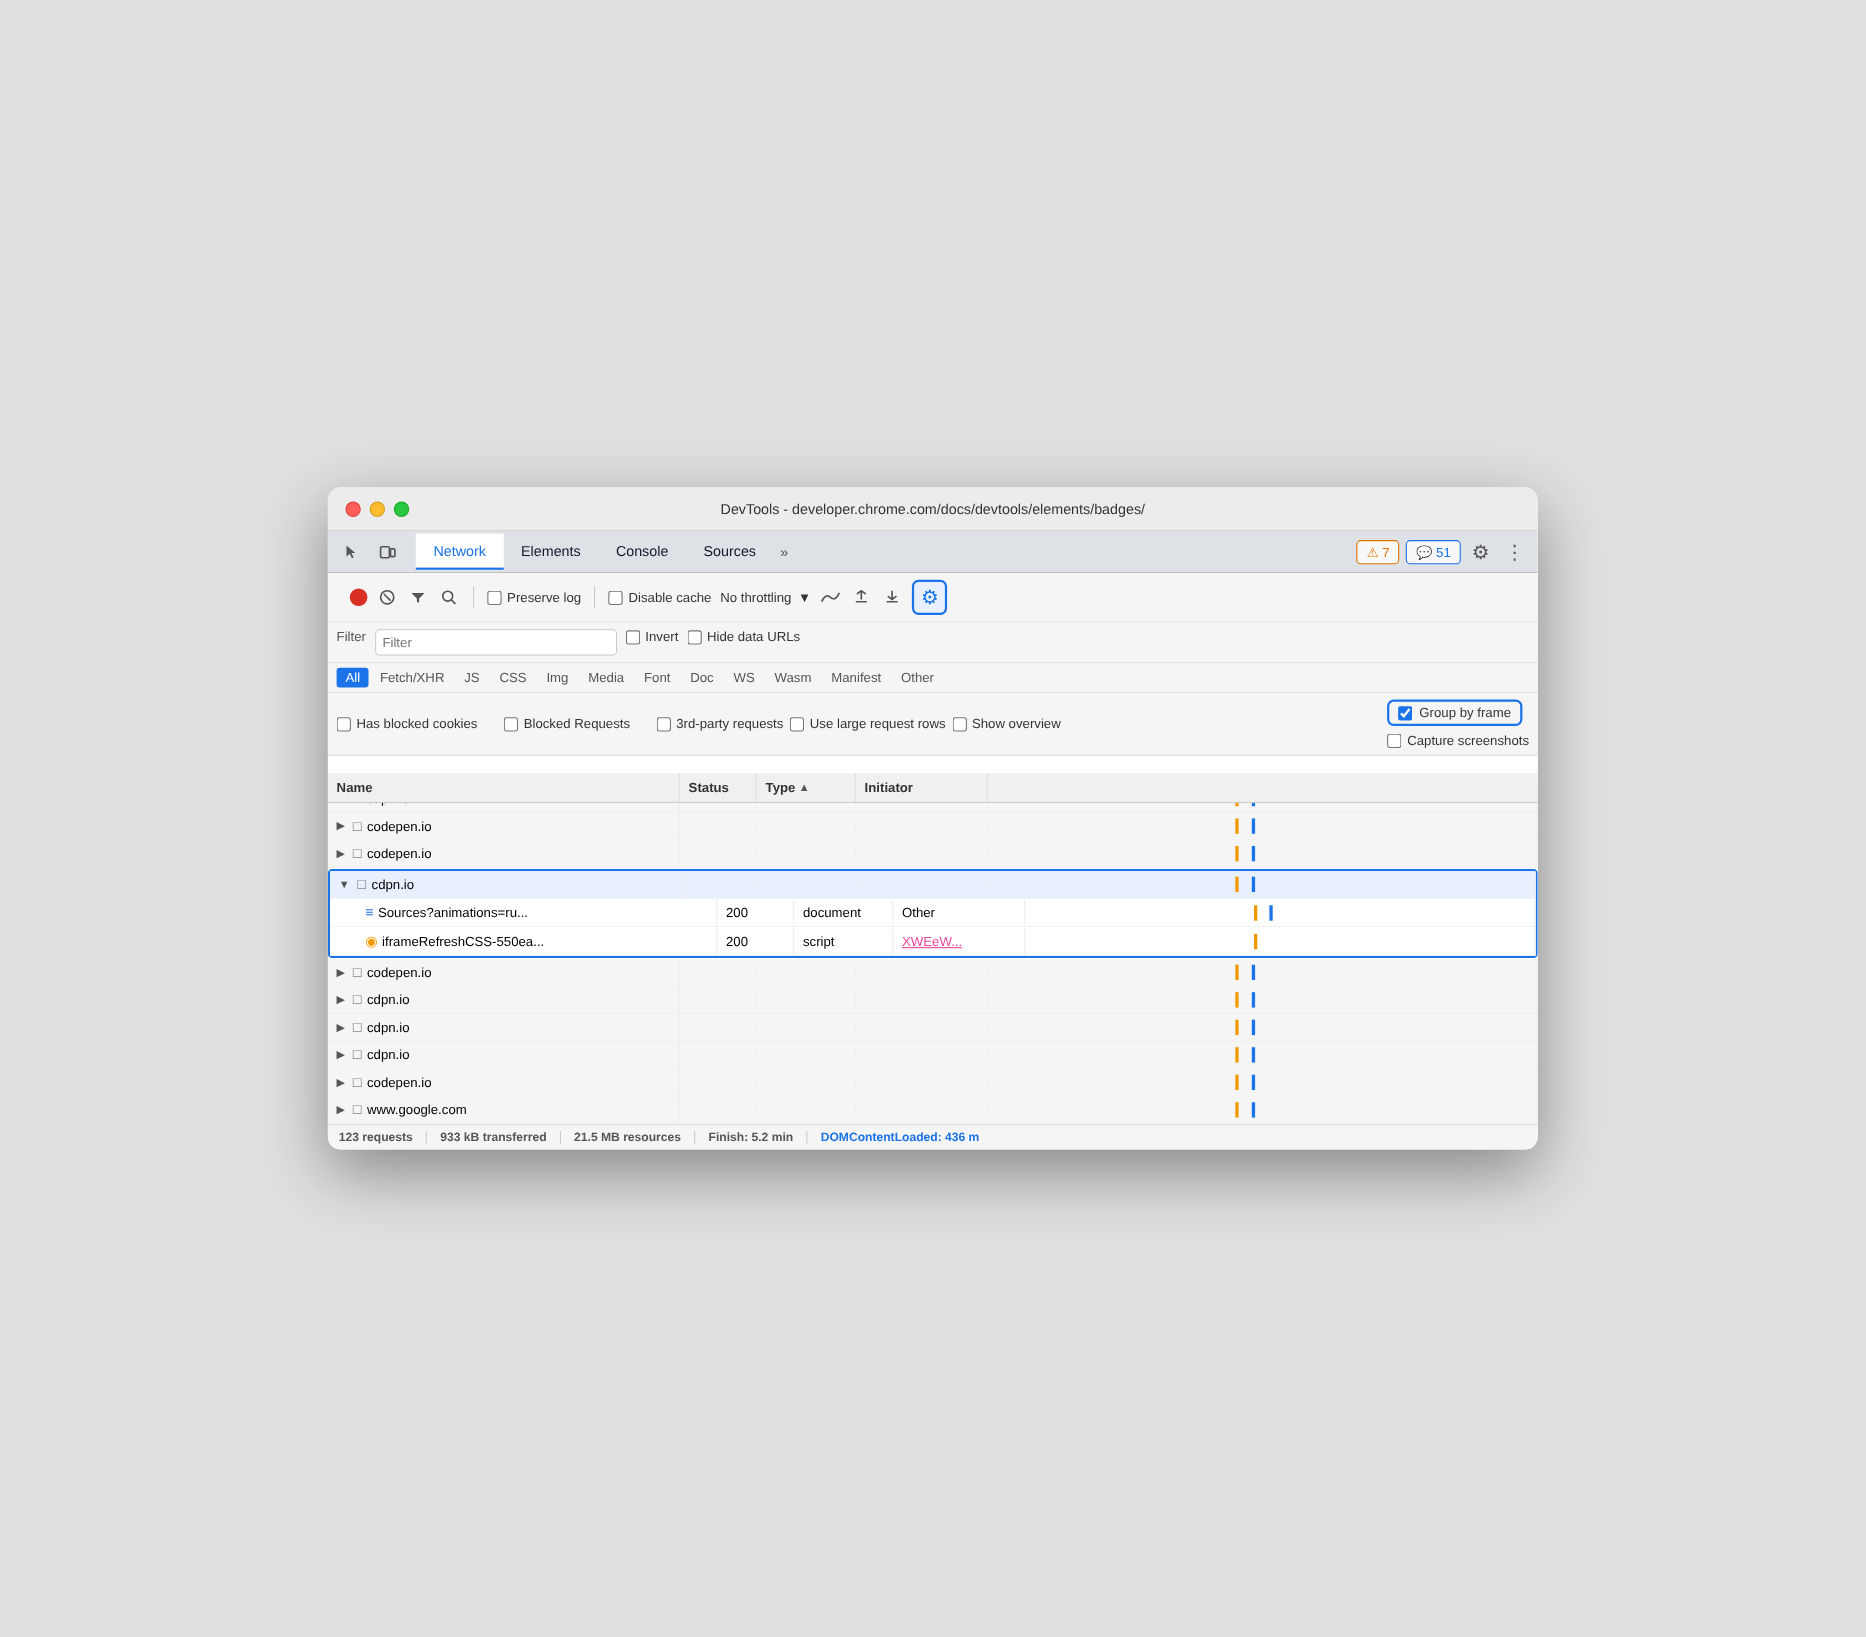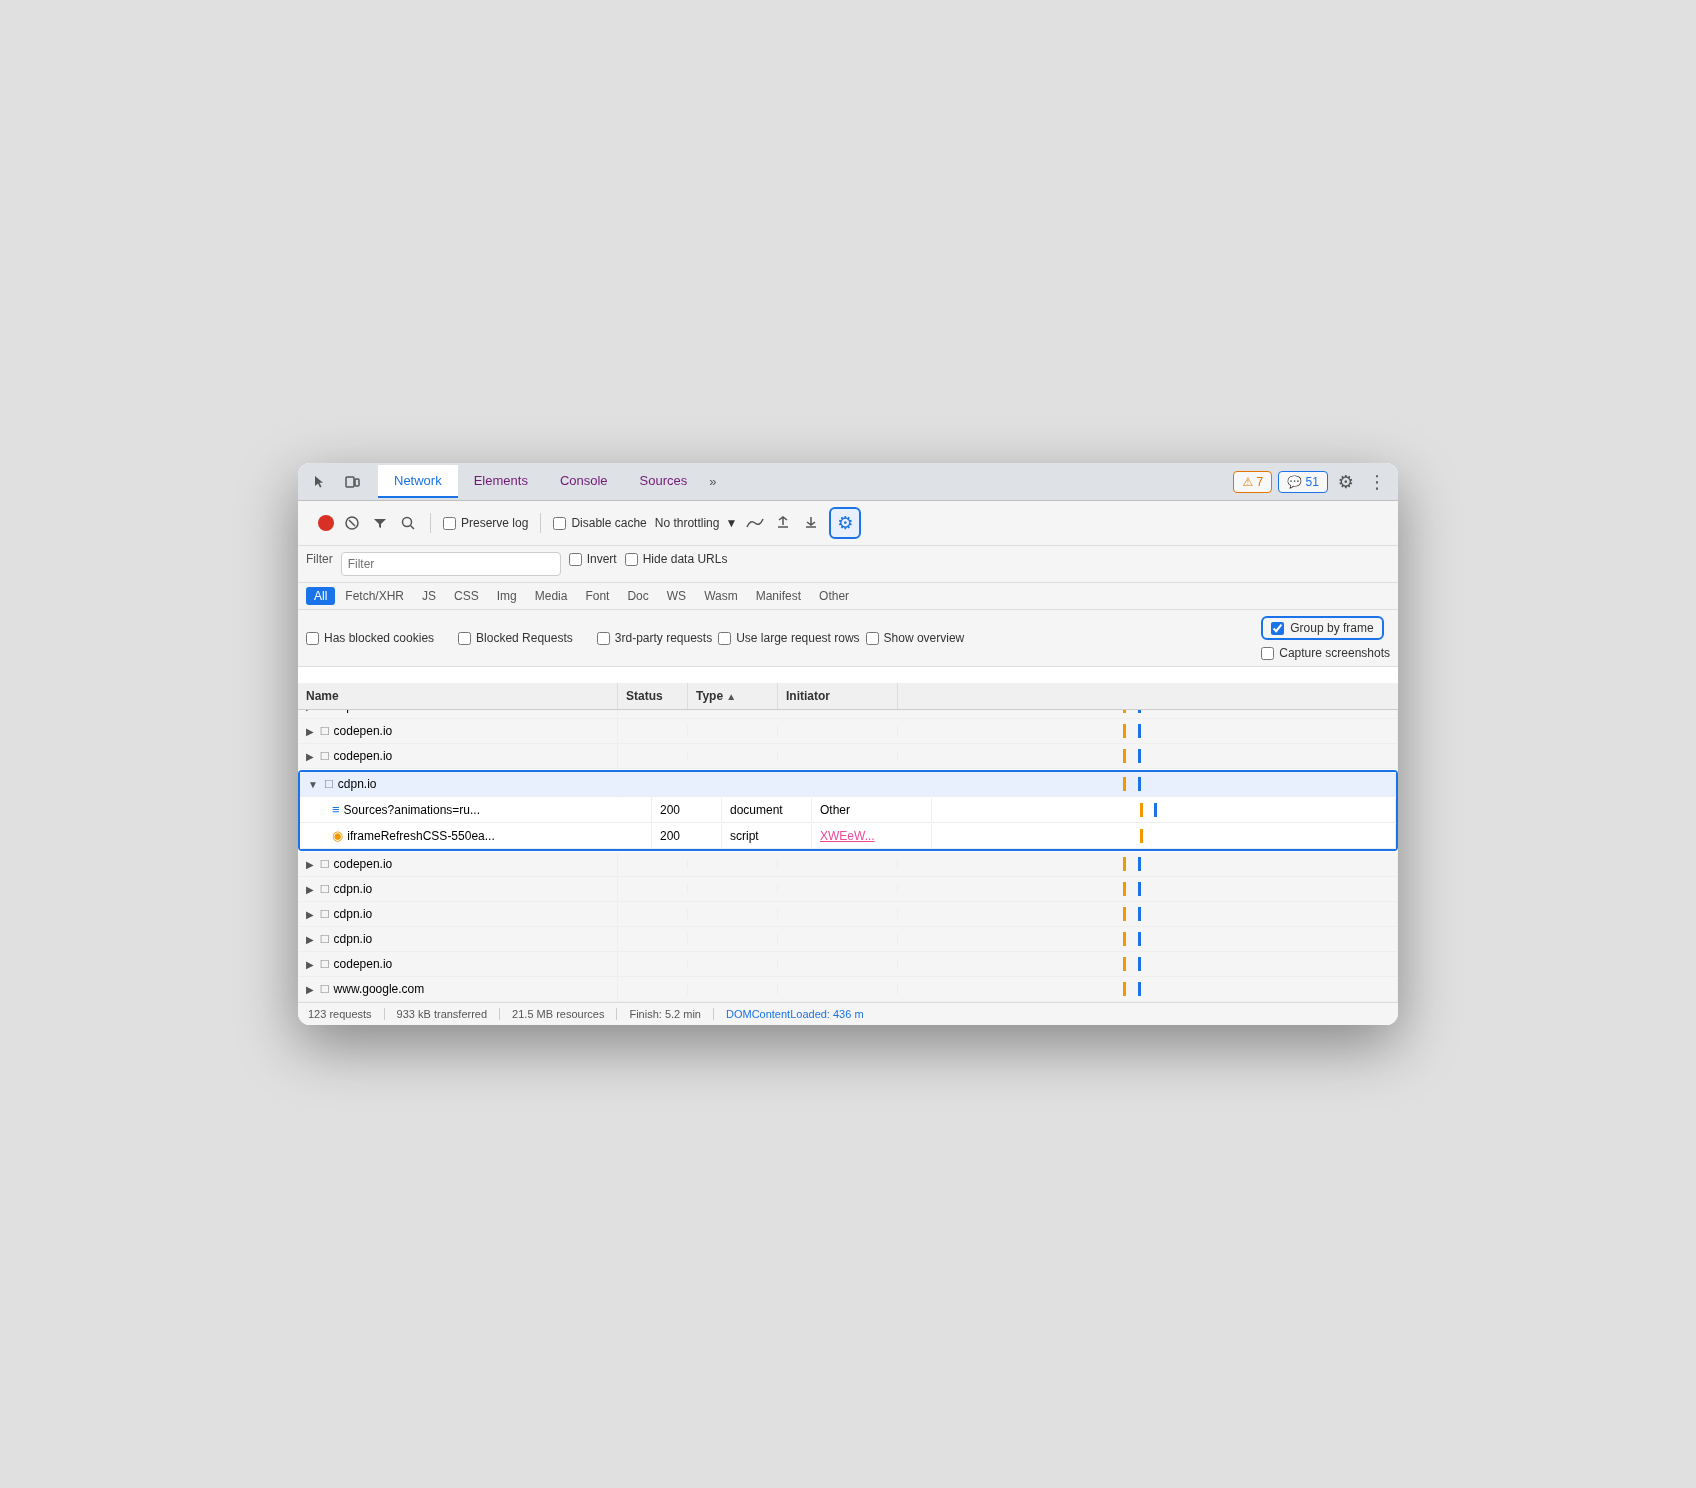--- a/index.html
+++ b/index.html
@@ -82,21 +82,21 @@
     }
     .tabs {
       display: flex;
       align-items: center;
       gap: 0;
       flex: 1;
     }
     .tab {
       padding: 8px 16px;
       font-size: 13px;
-      color: #701a75;
+      color: #0f172a;
       cursor: pointer;
       border-bottom: 2px solid transparent;
       white-space: nowrap;
     }
     .tab.active {
       color: #1a73e8;
       border-bottom: 2px solid #1a73e8;
       background: #fff;
     }
     .tab-more {
@@ -365,35 +365,44 @@
       gap: 0;
       background: #f5f5f5;
       border-top: 1px solid #ddd;
       padding: 5px 10px;
       font-size: 11px;
       color: #555;
     }
     .status-item {
       padding: 0 12px;
       border-right: 1px solid #ccc;
+      font-weight: bold;
     }
     .status-item:first-child { padding-left: 0; }
     .status-item:last-child { border-right: none; color: #1a73e8; }
     .checkbox-input {
       width: 13px;
       height: 13px;
       accent-color: #1a73e8;
       cursor: pointer;
     }
   </style>
 </head>
 <body>
 
 <div class="window">
 
+  <div class="title-bar">
+    <div class="traffic-lights">
+      <div class="traffic-light tl-red"></div>
+      <div class="traffic-light tl-yellow"></div>
+      <div class="traffic-light tl-green"></div>
+    </div>
+    <span class="title-text">DevTools - developer.chrome.com/docs/devtools/elements/badges/</span>
+  </div>
 
   <div class="devtools-body">
 
     <div class="tab-bar">
       <div class="tab-bar-left">
         <button class="icon-btn">
           <svg width="16" height="16" viewBox="0 0 16 16" fill="none" xmlns="http://www.w3.org/2000/svg">
             <path d="M3 2 L3 12 L6 9.5 L8 13.5 L9.5 12.8 L7.5 8.8 L11 8.8 Z" fill="#555"></path>
           </svg>
         </button>

